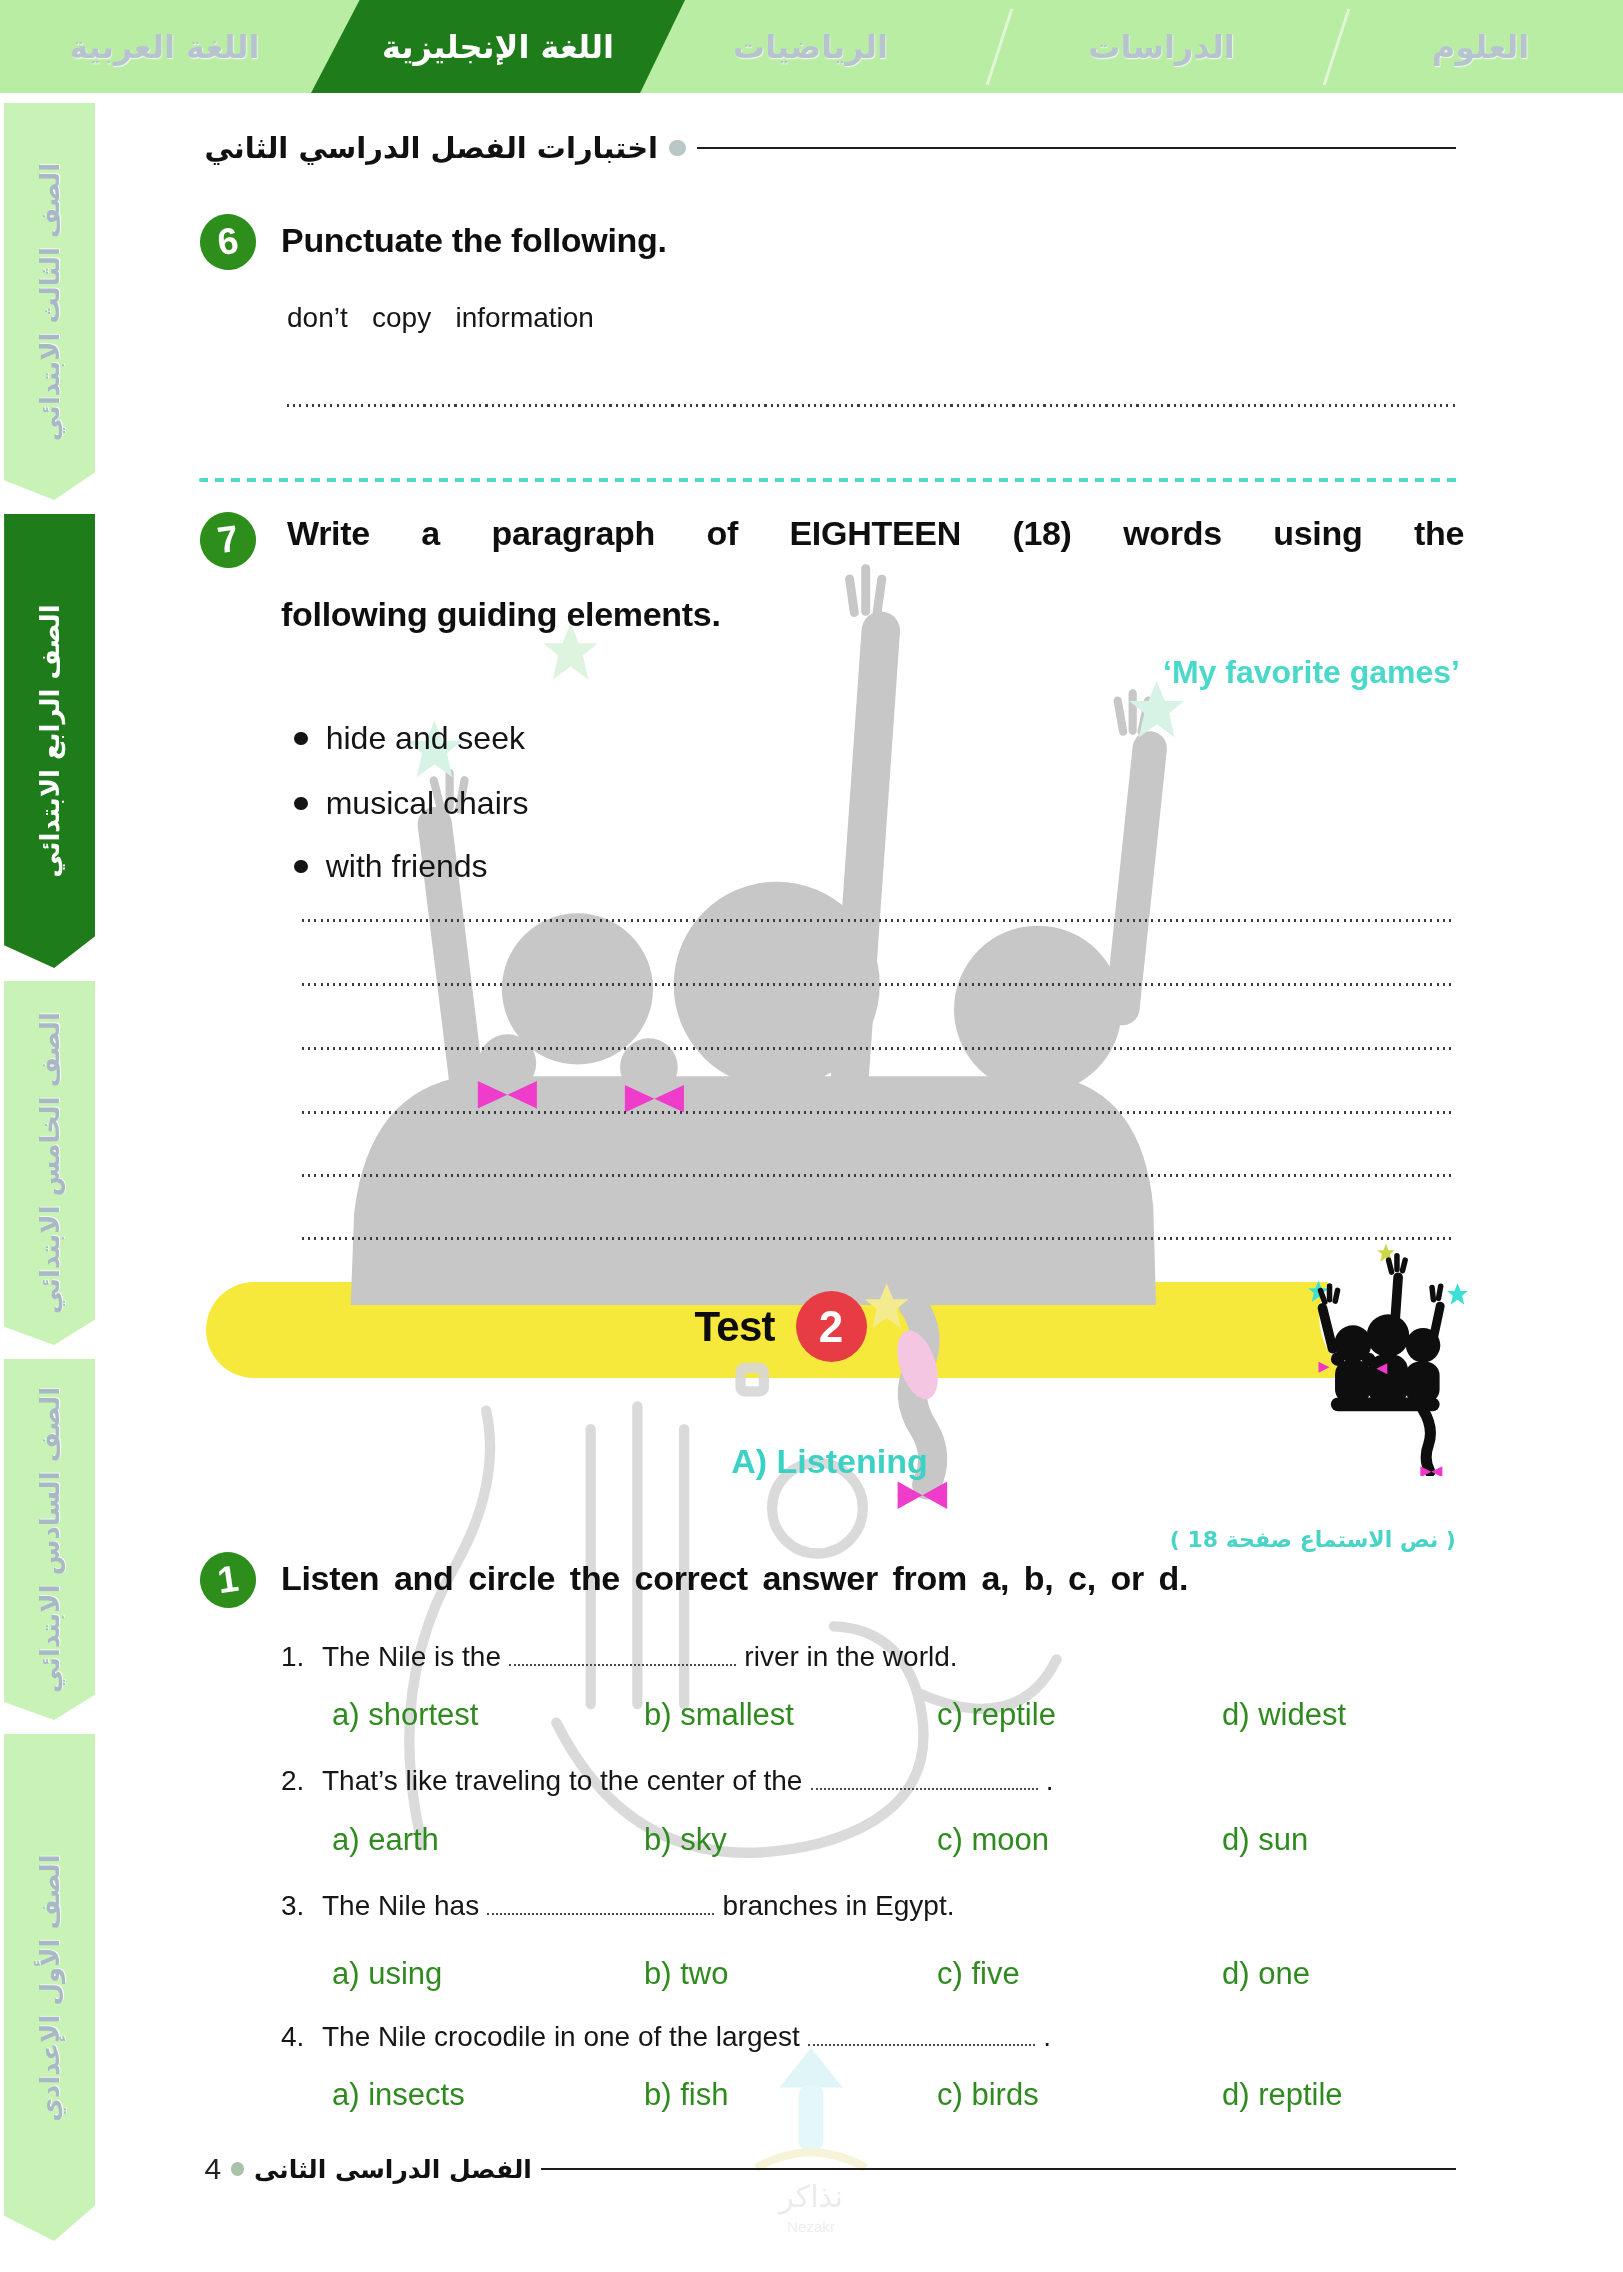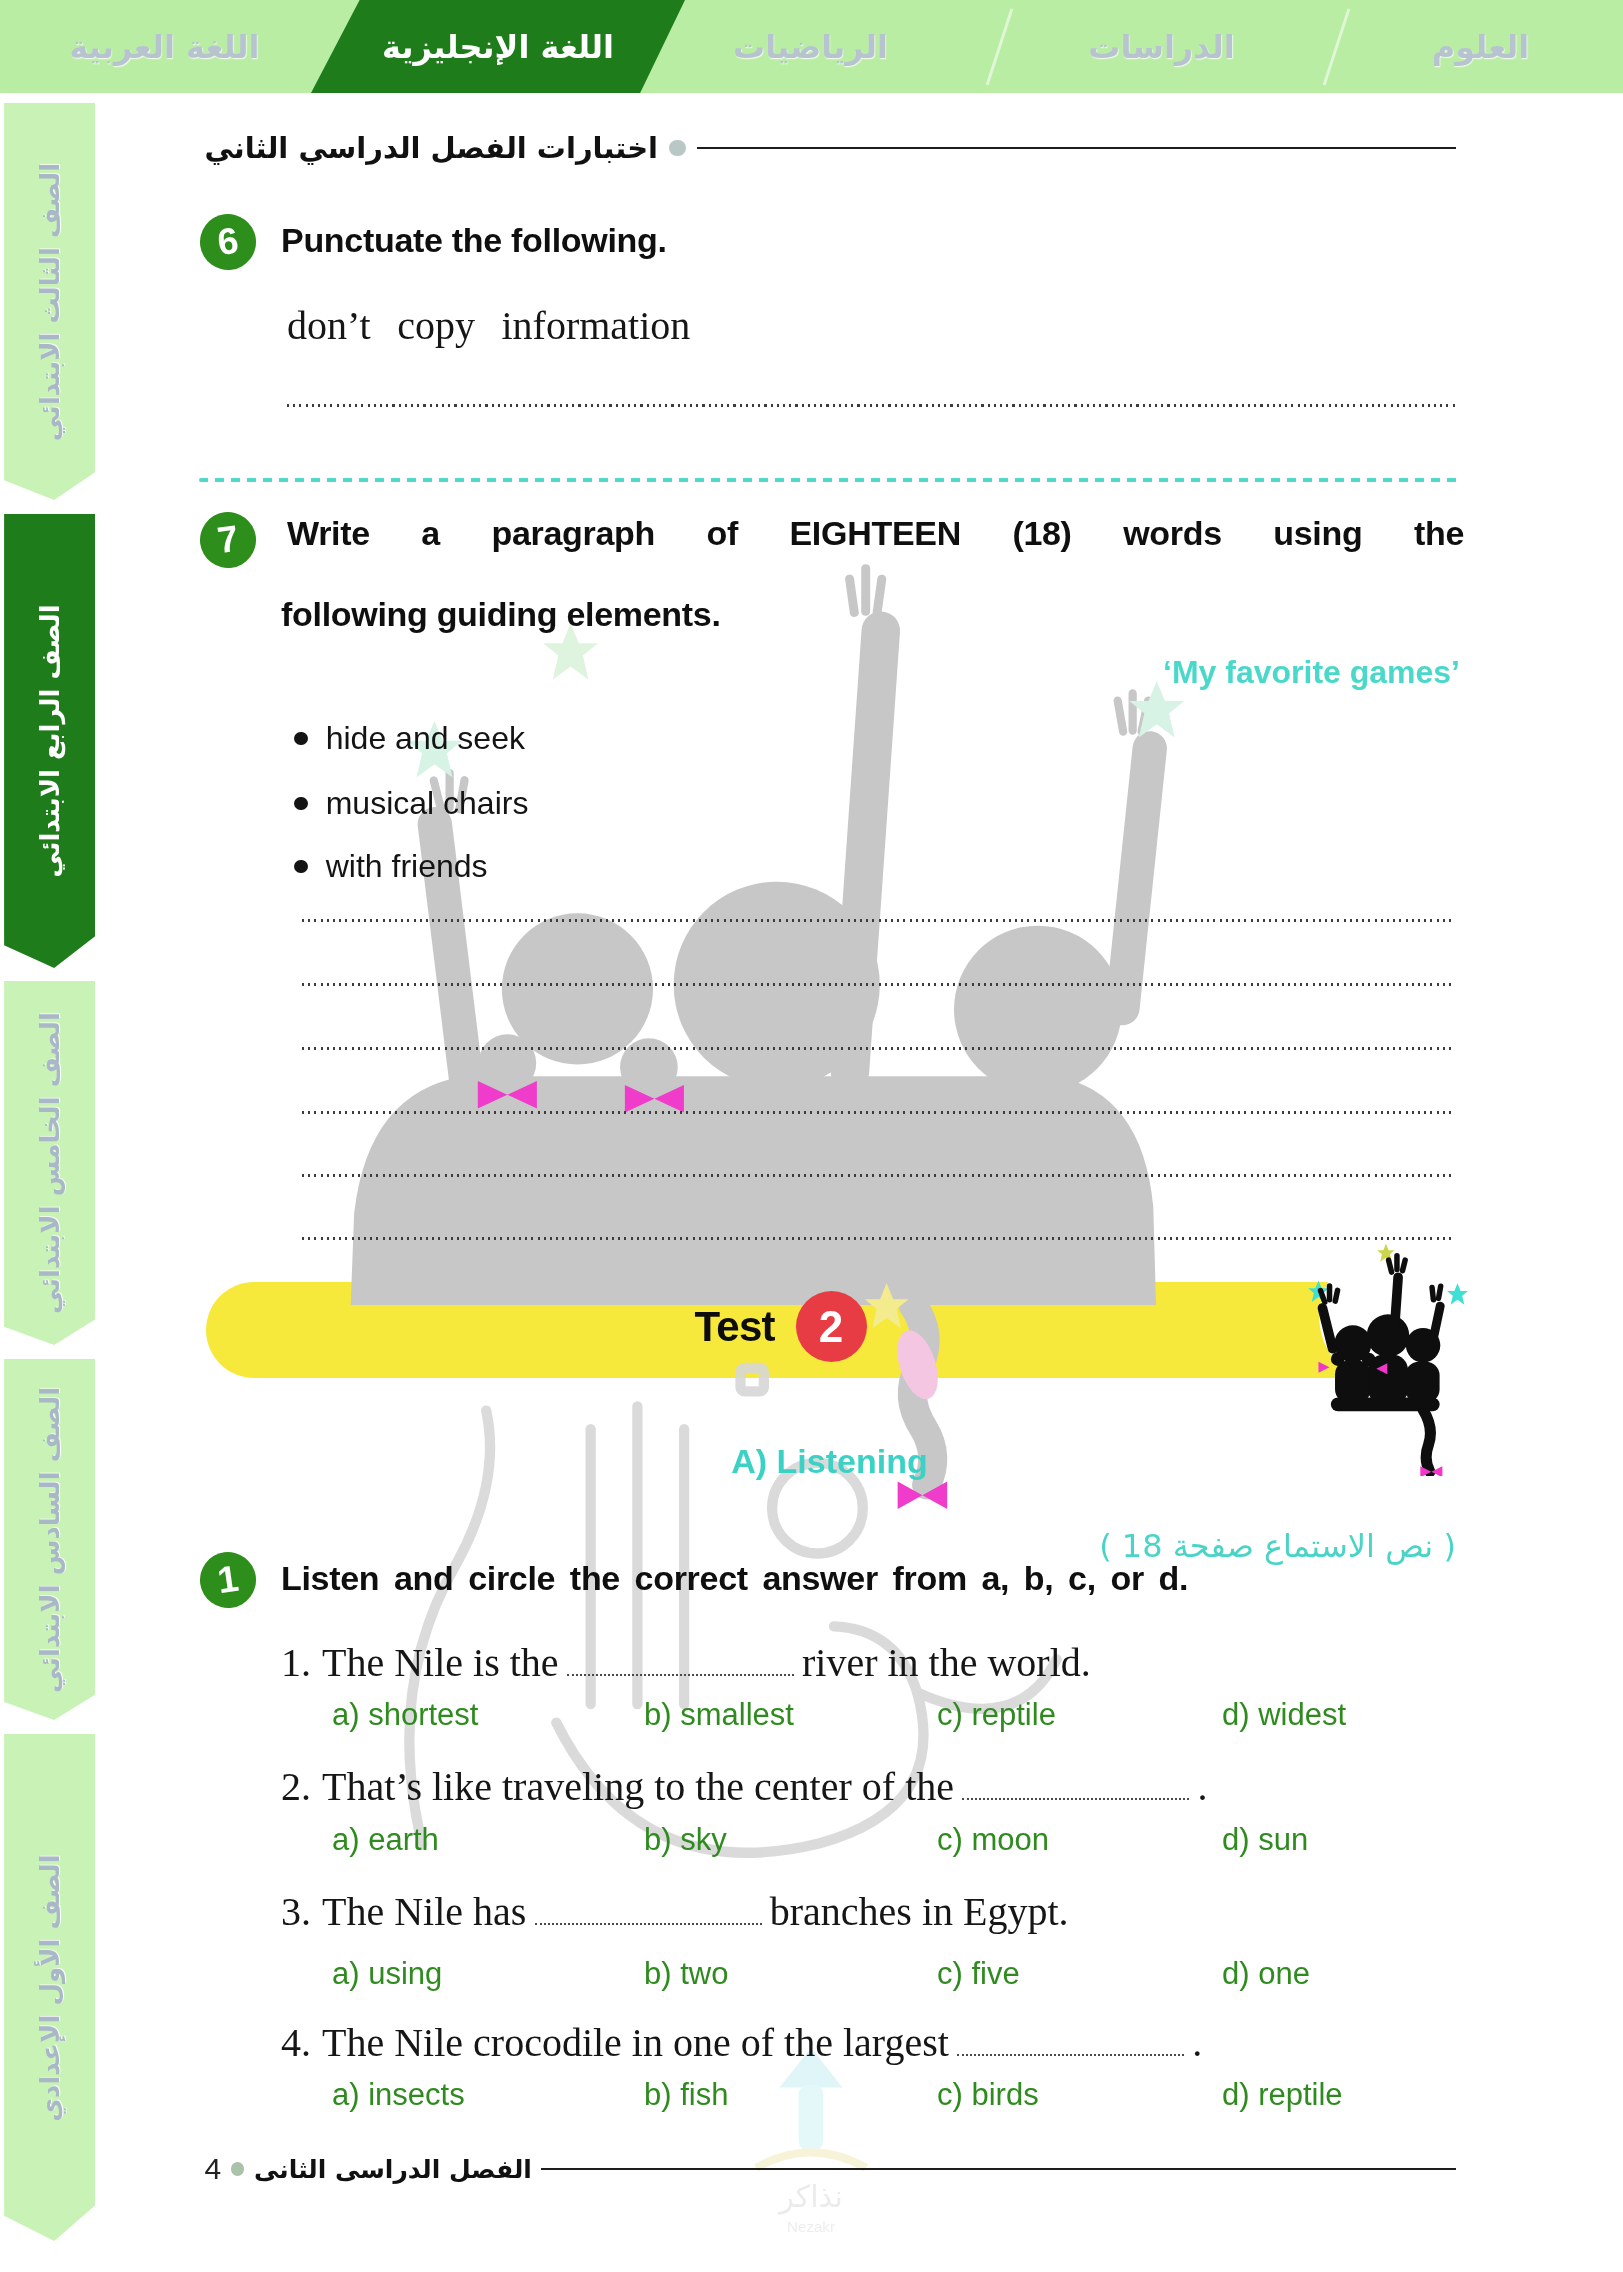--- a/index.html
+++ b/index.html
@@ -23,34 +23,34 @@
   
   .content{position:absolute;left:199px;top:0;width:1261px;height:2273px;z-index:3;}
   .hrow{position:absolute;left:5.5px;right:4.1px;display:flex;align-items:center;gap:11px;}
   .h-title{font-size:29px;font-weight:700;color:#111;}
   .h-dot{width:16.5px;height:16.5px;border-radius:50%;background:#b9c7c7;flex:0 0 auto;}
   .h-line{flex:1;height:2.7px;background:#1d1d1d;}
   .badge{position:absolute;left:1.4px;width:56px;height:56px;border-radius:50%;background:#2e8e1b;color:#fff;
          display:flex;align-items:center;justify-content:center;font-size:37px;font-weight:700;transform:rotate(-8deg);}
   .qtitle{position:absolute;left:82px;font-size:34px;font-weight:700;color:#0f0f0f;letter-spacing:-0.3px;}
   .just{width:1177px;text-align:justify;text-align-last:justify;margin-left:6px;}
-  .body-txt{position:absolute;font-size:40px;color:#161616;font-family:Liberation Serif, serif;}
+  .body-txt{position:absolute;font-size:28px;color:#161616;}
   .dotline{position:absolute;height:3.4px;background:repeating-linear-gradient(90deg,#3c3c3c 0 2.1px,transparent 2.1px 6.2px);}
   .dashsep{position:absolute;left:0;width:1259px;height:4.1px;
            background:repeating-linear-gradient(90deg,#4fd8cb 0 9px,transparent 9px 16px);border-radius:2.1px;}
   .topic{position:absolute;left:0;width:1261px;text-align:right;font-size:32px;font-weight:600;color:#49d8c9;}
   .bullet{position:absolute;left:95px;display:flex;align-items:center;gap:18px;font-size:32px;color:#141414;}
   .bdot{width:13.7px;height:13.7px;border-radius:50%;background:#141414;flex:0 0 auto;}
   .wline{position:absolute;left:103px;width:1151px;height:3.4px;
          background:repeating-linear-gradient(90deg,#3c3c3c 0 2.1px,transparent 2.1px 6.2px);}
   .blank{display:inline-block;width:227px;height:25px;border-bottom:2.7px dotted #4a4a4a;margin:0 8.2px;}
   .inum{display:inline-block;width:41px;}
   .opt{position:absolute;font-size:31px;font-weight:500;color:#2f8b1f;}
   .cyan-head{position:absolute;left:0;width:1261px;text-align:center;font-size:34px;font-weight:700;color:#3bd2c5;}
-  .cyan-note{position:absolute;right:4.1px;font-size:32px;font-weight:400;color:#49d4c7;}
+  .cyan-note{position:absolute;right:4.1px;font-size:22px;font-weight:700;color:#49d4c7;}
   
   .banner-bg{position:absolute;left:206px;top:1282px;width:1245px;height:96px;background:#f7e93c;border-radius:48px;z-index:1;}
   .banner-text{position:absolute;left:206px;top:1291px;width:1245px;display:flex;align-items:center;justify-content:center;
                gap:20.6px;z-index:3;transform:translateX(-48px);}
   .banner-text .t{font-size:42px;font-weight:800;color:#0d0d0d;letter-spacing:-0.7px;}
   .num-circ{width:71px;height:71px;border-radius:50%;background:#e73c43;display:flex;align-items:center;justify-content:center;
             color:#fff;font-size:44px;font-weight:800;}
   .wm{position:absolute;z-index:2;}
   .footer{position:absolute;left:5.5px;right:4.1px;display:flex;align-items:center;gap:9.6px;}
   .f-page{font-size:30px;color:#222;}

